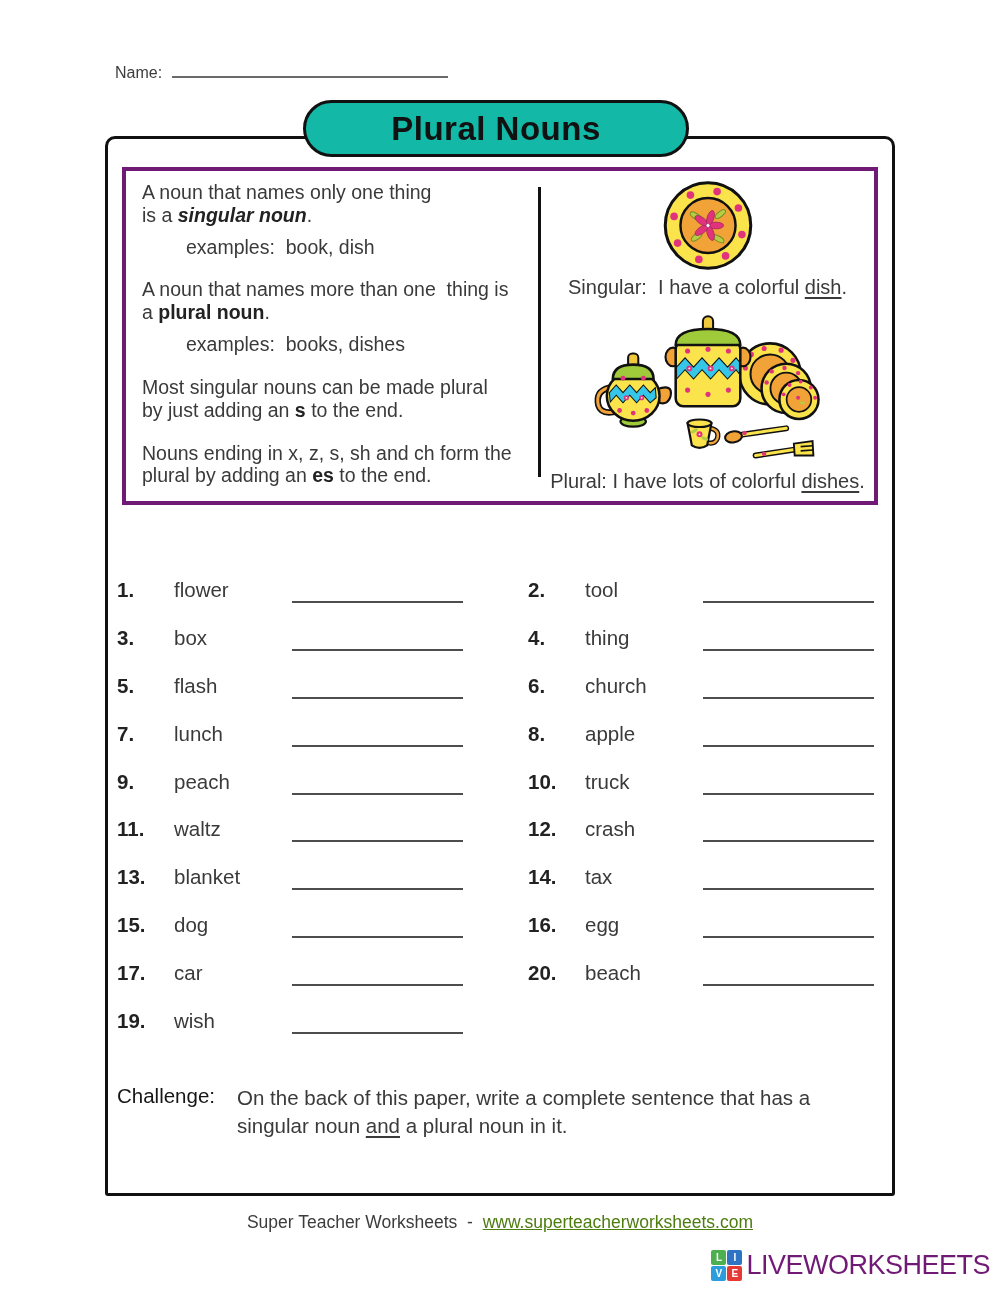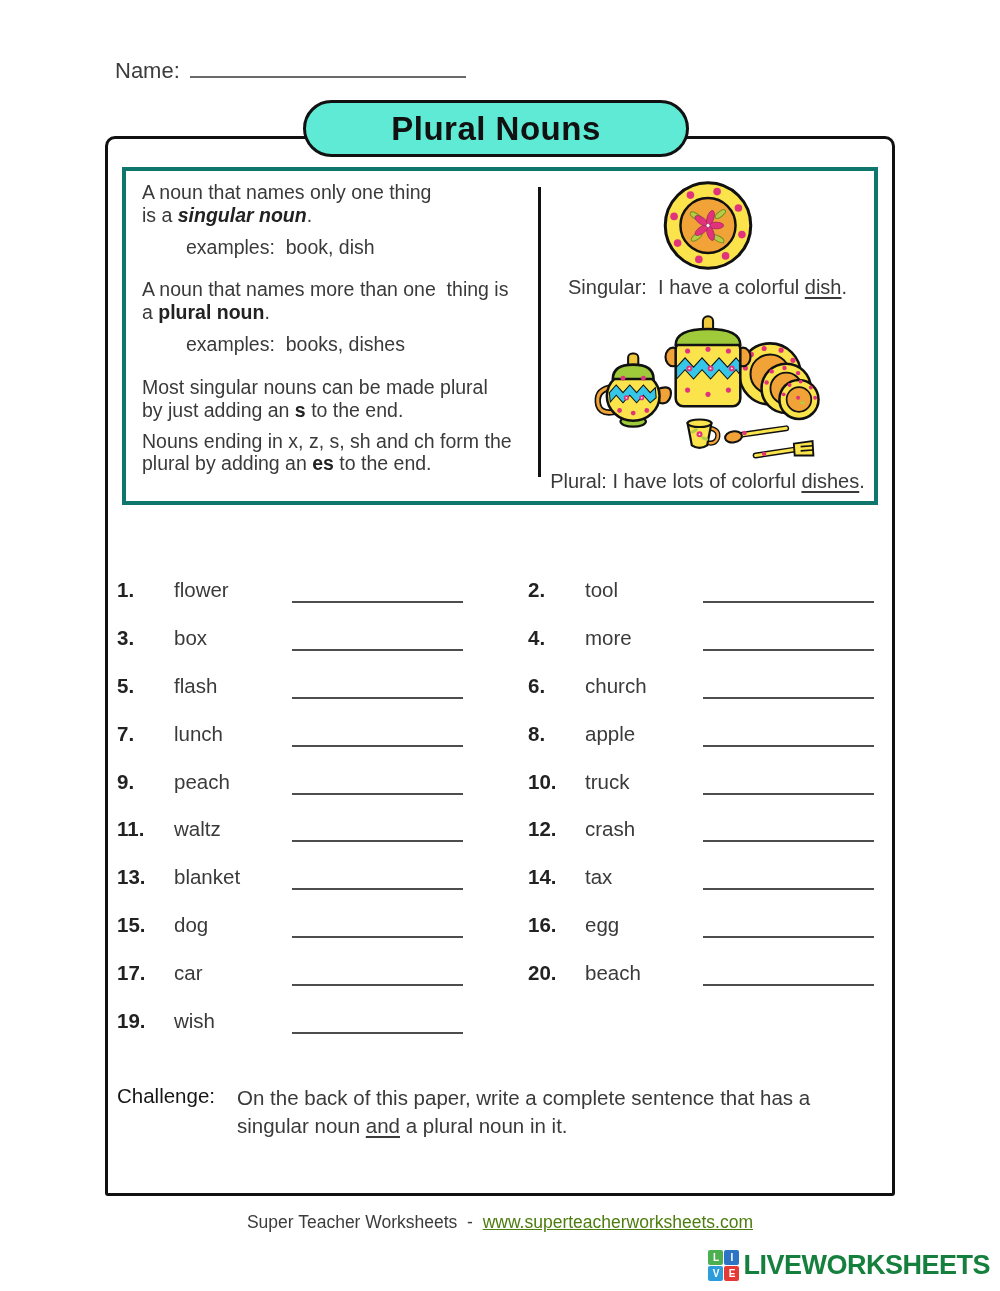--- a/index.html
+++ b/index.html
@@ -1,40 +1,40 @@
 <!DOCTYPE html>
 <html><head>
 <meta charset="utf-8">
 <style>
   * { box-sizing: border-box; margin: 0; padding: 0; }
   body { background: #ffffff; font-family: "Liberation Sans", sans-serif; }
   #page { position: relative; width: 1000px; height: 1291px; background: #ffffff; color: #3a3a3a; overflow: hidden; }
 
   
-  .name-row { position: absolute; left: 115px; top: 56px; font-size: 22px; color: #3c3c3c; }
+  .name-row { position: absolute; left: 115px; top: 56px; font-size: 16px; color: #3c3c3c; }
   .name-blank { display: inline-block; width: 276px; height: 22px; margin-left: 10px; border-bottom: 2px solid #6a6a6a; }
 
   
   .title-pill { position: absolute; left: 303px; top: 100px; width: 386px; height: 57px;
-    background: #5eead4; border: 3px solid #111; border-radius: 32px; z-index: 3;
+    background: #14b8a6; border: 3px solid #111; border-radius: 32px; z-index: 3;
     display: flex; align-items: center; justify-content: center;
     font-size: 33px; font-weight: bold; color: #111; letter-spacing: 0.5px; }
 
   
   .outer-box { position: absolute; left: 105px; top: 136px; width: 790px; height: 1060px;
     border: 3px solid #111; border-radius: 10px 10px 3px 3px; background: #fff; z-index: 1; }
 
   
   .info-box { position: absolute; left: 122px; top: 167px; width: 756px; height: 338px;
-    border: 4px solid #0f766e; background: #fff; z-index: 2; }
+    border: 4px solid #701a75; background: #fff; z-index: 2; }
   .info-left { position: absolute; left: 16px; top: 10px; width: 398px;
     font-size: 19.5px; line-height: 1.17; color: #3a3a3a; }
   .info-left p { margin-bottom: 9px; }
   .info-left .example { margin: 2px 0 20px 44px; }
-  .info-left .gap { margin-bottom: 8px; }
+  .info-left .gap { margin-bottom: 20px; }
   .bi { font-weight: bold; font-style: italic; color: #222; }
   .b  { font-weight: bold; color: #222; }
   .keep { white-space: pre-wrap; }
   .info-divider { position: absolute; left: 412px; top: 16px; width: 3px; height: 290px; background: #111; }
   .info-right { position: absolute; left: 415px; top: 0; width: 333px; height: 330px; }
   .plate-illus { position: absolute; left: 50%; top: 7px; transform: translateX(-50%); }
   .caption { position: absolute; width: 100%; text-align: center; font-size: 20px; color: #3a3a3a; }
   .caption-singular { top: 105px; }
   .tea-illus { position: absolute; left: 50%; top: 133px; transform: translateX(-50%); }
   .caption-plural { top: 299px; }
@@ -62,21 +62,21 @@
 
   
   .lw-logo { position: absolute; right: 10px; top: 1250px; display: flex; align-items: center; gap: 4px; }
   .lw-tiles { display: grid; grid-template-columns: 15px 15px; grid-auto-rows: 15px; gap: 1px; }
   .lw-tile { display: flex; align-items: center; justify-content: center; color: #fff;
     font-size: 10px; font-weight: bold; border-radius: 2px; }
   .tile-0 { background: #4CAF50; }
   .tile-1 { background: #2D74C4; }
   .tile-2 { background: #2D9CDB; }
   .tile-3 { background: #E53935; }
-  .lw-text { font-size: 27px; font-weight: bold; color: #15803d; letter-spacing: -0.5px; }
+  .lw-text { font-size: 27px; font-weight: normal; color: #701a75; letter-spacing: -0.5px; }
 </style>
 </head>
 <body>
 
 <div id="page">
 
   <div class="name-row">
     <span>Name:</span><span class="name-blank"></span>
   </div>
 
@@ -275,21 +275,21 @@
         <span class="ex-word">tool</span>
         <span class="ex-blank"></span>
       </div>
     <div class="ex-item">
         <span class="ex-num">3.</span>
         <span class="ex-word">box</span>
         <span class="ex-blank"></span>
       </div>
     <div class="ex-item">
         <span class="ex-num">4.</span>
-        <span class="ex-word">more</span>
+        <span class="ex-word">thing</span>
         <span class="ex-blank"></span>
       </div>
     <div class="ex-item">
         <span class="ex-num">5.</span>
         <span class="ex-word">flash</span>
         <span class="ex-blank"></span>
       </div>
     <div class="ex-item">
         <span class="ex-num">6.</span>
         <span class="ex-word">church</span>

